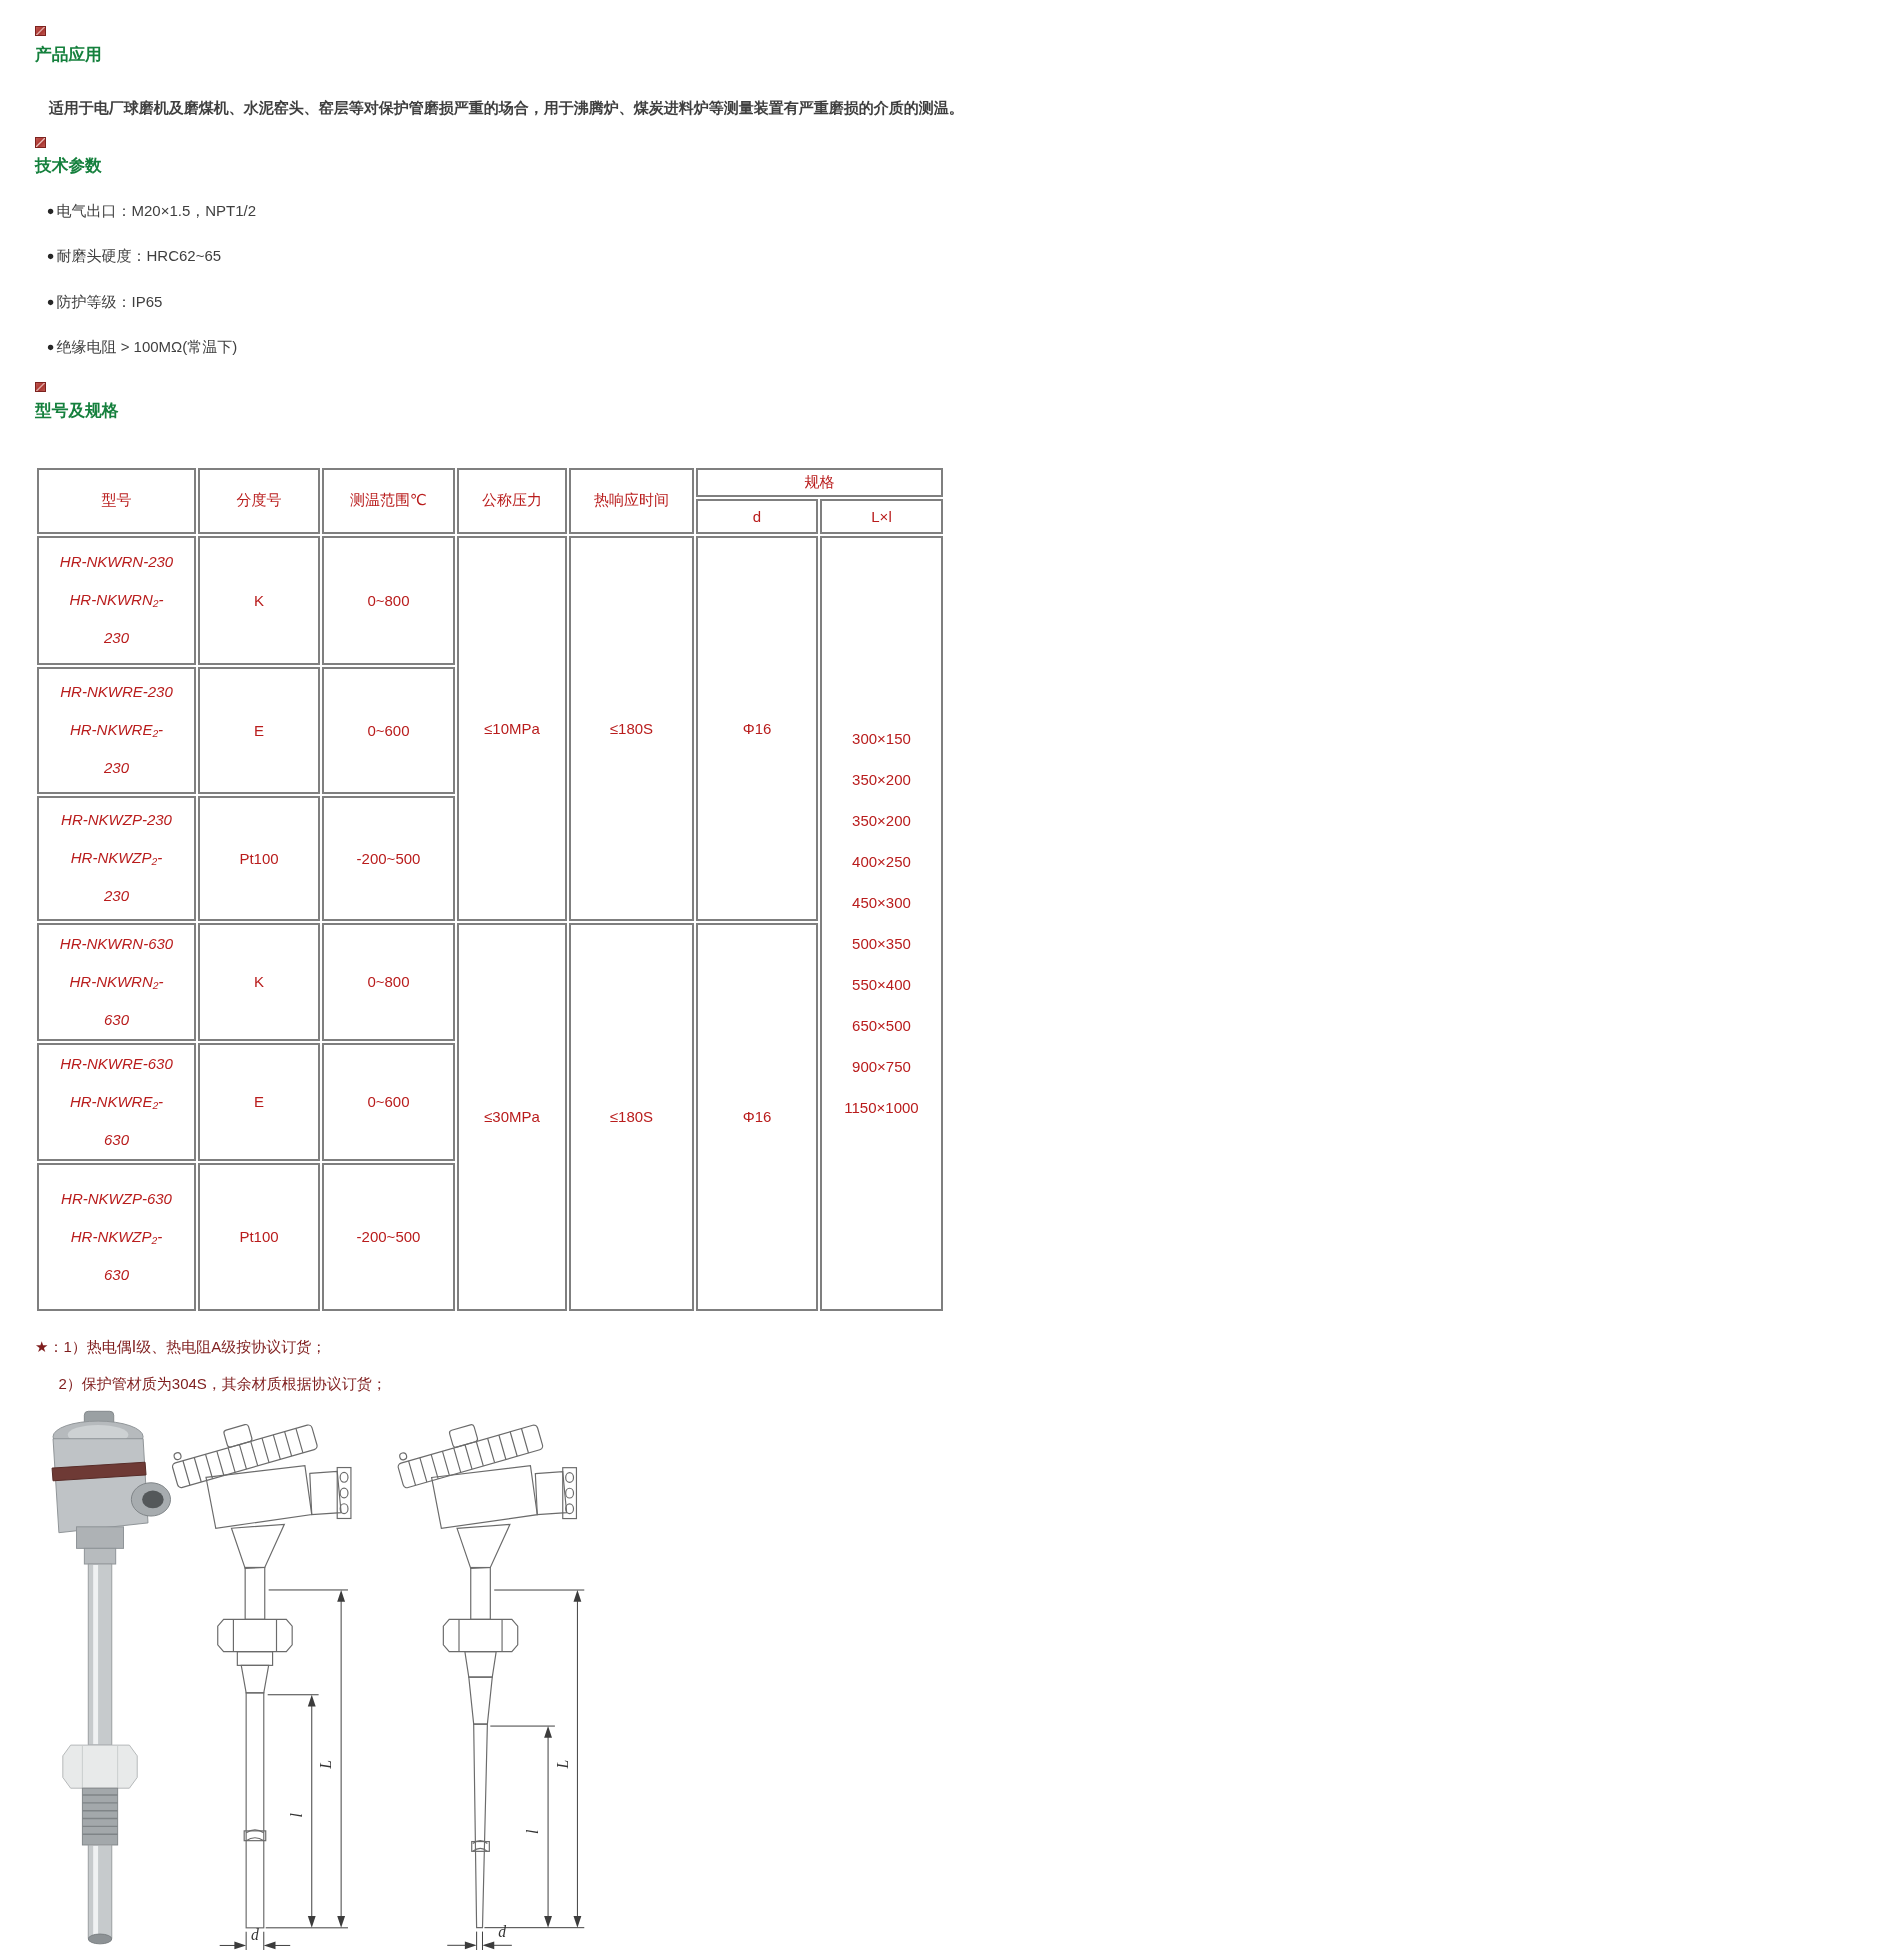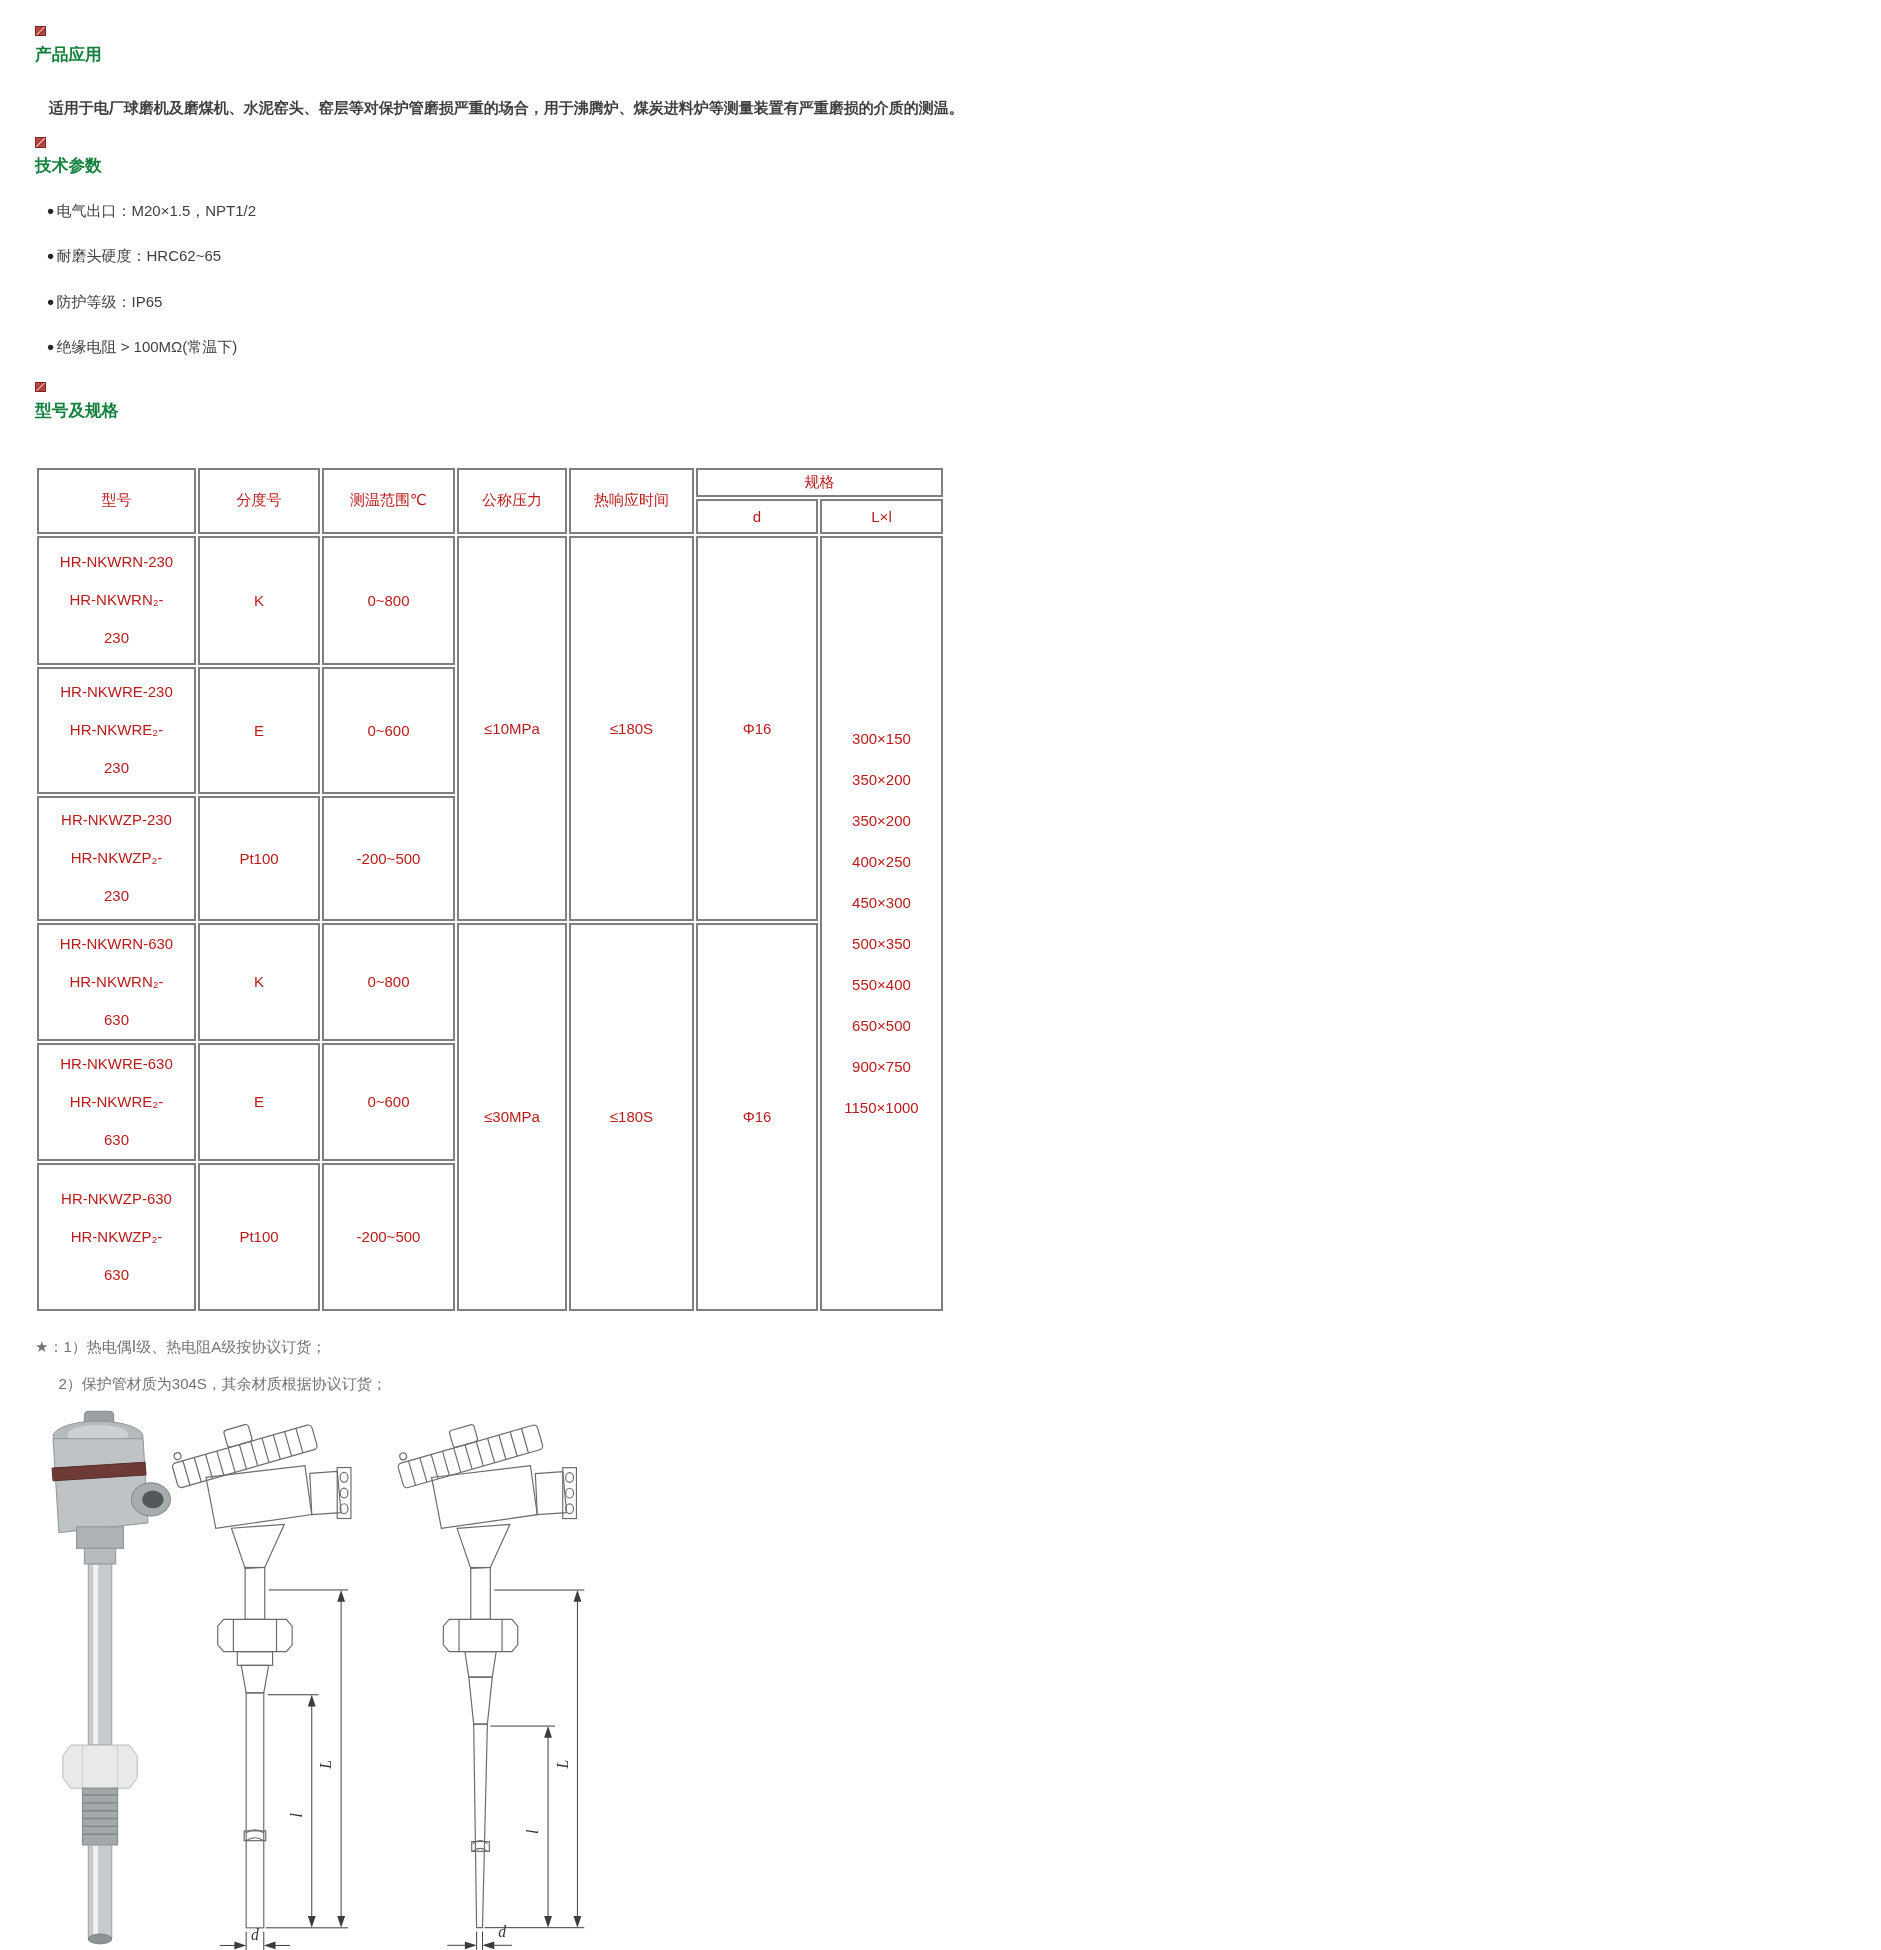--- a/index.html
+++ b/index.html
@@ -43,25 +43,25 @@
   td.th{font-size:14.7px;color:#3f3f3f;}
   tr.hdr td{height:29px;}
   tr.hdr2 td{height:35px;}
   tr.r1 td{height:129px;}
   tr.r2 td{height:127px;}
   tr.r3 td{height:125px;}
   tr.r4 td{height:112px;}
   tr.r5 td{height:112px;}
   tr.r6 td{height:148px;}
   td.model-cell{text-align:left;padding-left:2.9px;font-size:15.7px;}
-  td.model-cell div{line-height:38px;white-space:nowrap;}
+  td.model-cell div{line-height:38px;white-space:nowrap;font-style:italic;}
   td.sizes-cell div{line-height:41px;font-size:15px;}
 
   .notes{margin:25.5px 0 0 0;}
-  .note-line{font-size:15px;line-height:17.6px;color:#737373;}
+  .note-line{font-size:15px;line-height:17.6px;color:#7f1d1d;}
   .note-line.second{margin:19.6px 0 0 23.5px;}
 
   .figures{position:relative;height:588px;margin-top:5.9px;}
   .fig{position:absolute;top:0;}
   .fig-photo{left:-27.4px;}
   .fig-draw1{left:110px;}
   .fig-draw2{left:332px;}
   .draw line,.draw path,.draw rect,.draw polygon,.draw ellipse,.draw circle{
     stroke:#6b6b6b;stroke-width:1.2;fill:none;
   }

